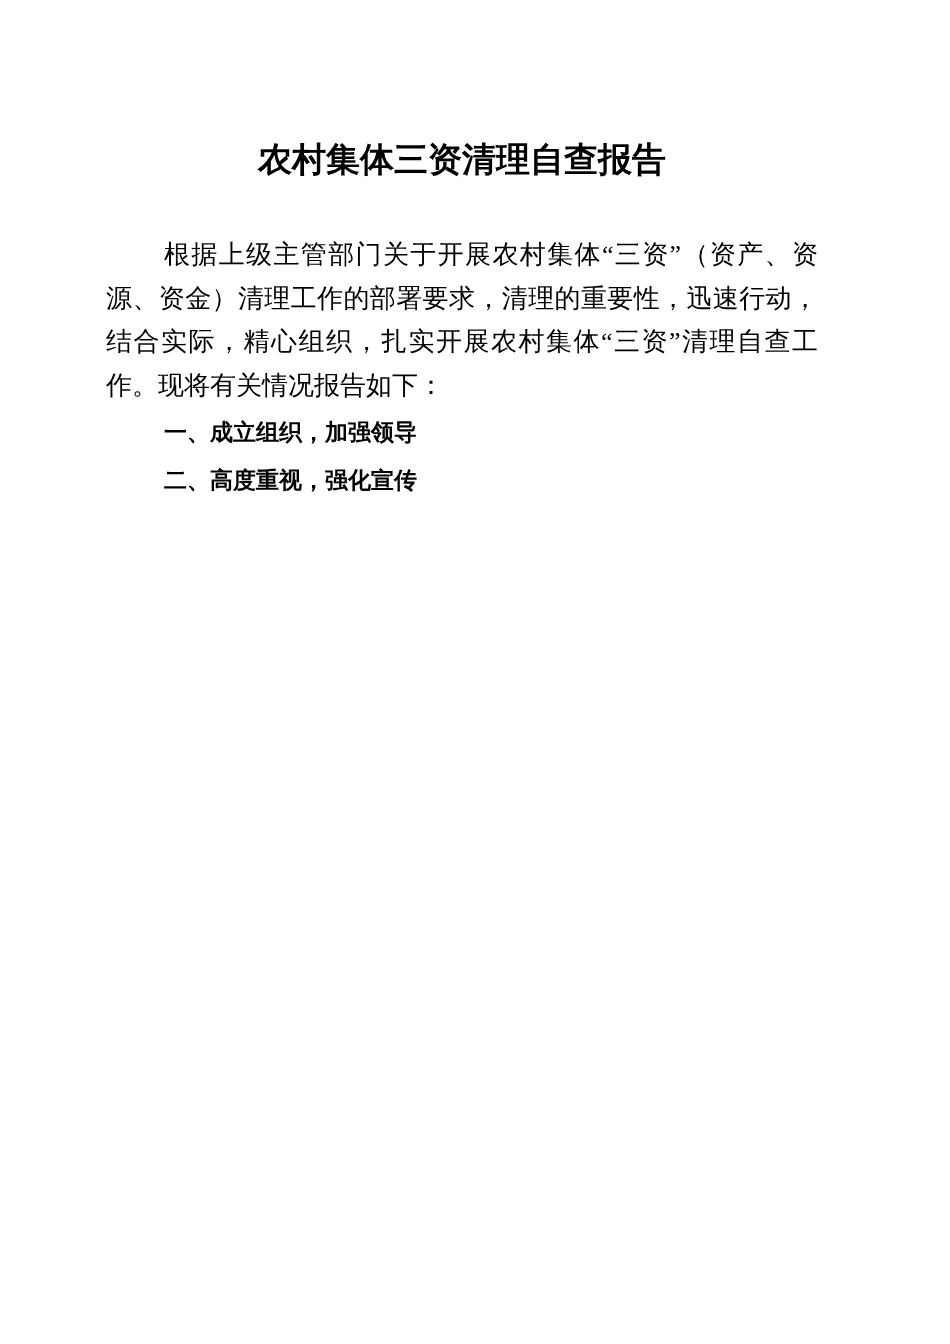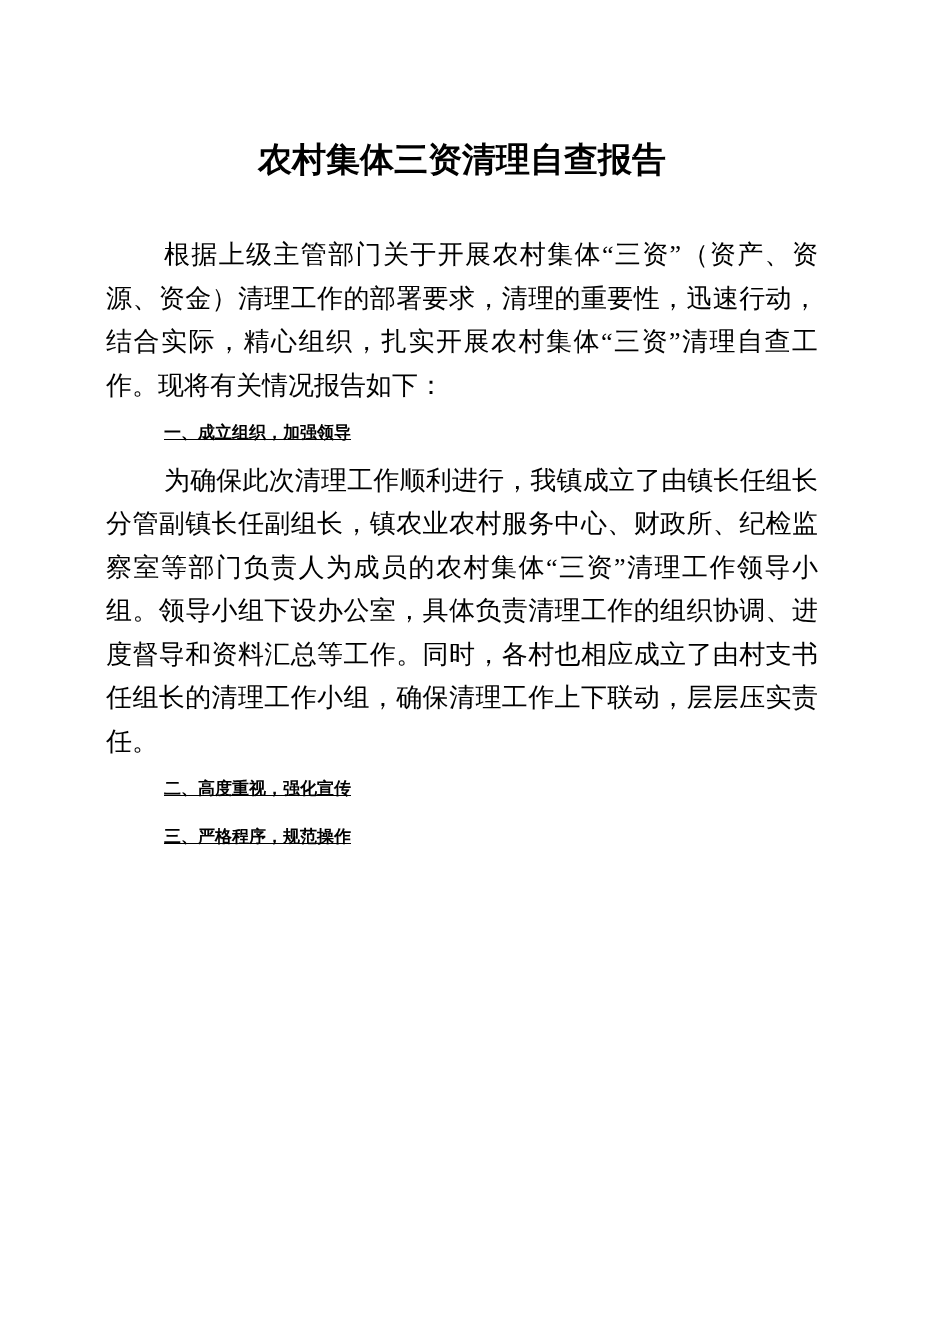--- a/index.html
+++ b/index.html
@@ -32,33 +32,30 @@
   .para {
     font-size: 26px;
     line-height: 43.5px;
     text-align: justify;
     text-indent: 58px;
     font-family: "Liberation Serif", "DejaVu Serif", serif;
   }
   .heading {
     font-family: "Liberation Sans", "DejaVu Sans", sans-serif;
     font-weight: bold;
-    font-size: 17px;
+    font-size: 23px;
     line-height: 43.5px;
     padding-left: 58px;
     margin: 4px 0;
     white-space: nowrap;
-    text-decoration: underline;
   }
 </style>
 </head>
 <body>
 
 <div class="page">
   <h1 class="doc-title">农村集体三资清理自查报告</h1>
   <div>
       <p class="para">根据上级主管部门关于开展农村集体“三资”（资产、资源、资金）清理工作的部署要求，清理的重要性，迅速行动，结合实际，精心组织，扎实开展农村集体“三资”清理自查工作。现将有关情况报告如下：</p>
       <h2 class="heading">一、成立组织，加强领导</h2>
-      <p class="para">为确保此次清理工作顺利进行，我镇成立了由镇长任组长分管副镇长任副组长，镇农业农村服务中心、财政所、纪检监察室等部门负责人为成员的农村集体“三资”清理工作领导小组。领导小组下设办公室，具体负责清理工作的组织协调、进度督导和资料汇总等工作。同时，各村也相应成立了由村支书任组长的清理工作小组，确保清理工作上下联动，层层压实责任。</p>
       <h2 class="heading">二、高度重视，强化宣传</h2>
-      <h2 class="heading">三、严格程序，规范操作</h2>
     </div>
 </div>
 
 </body></html>

